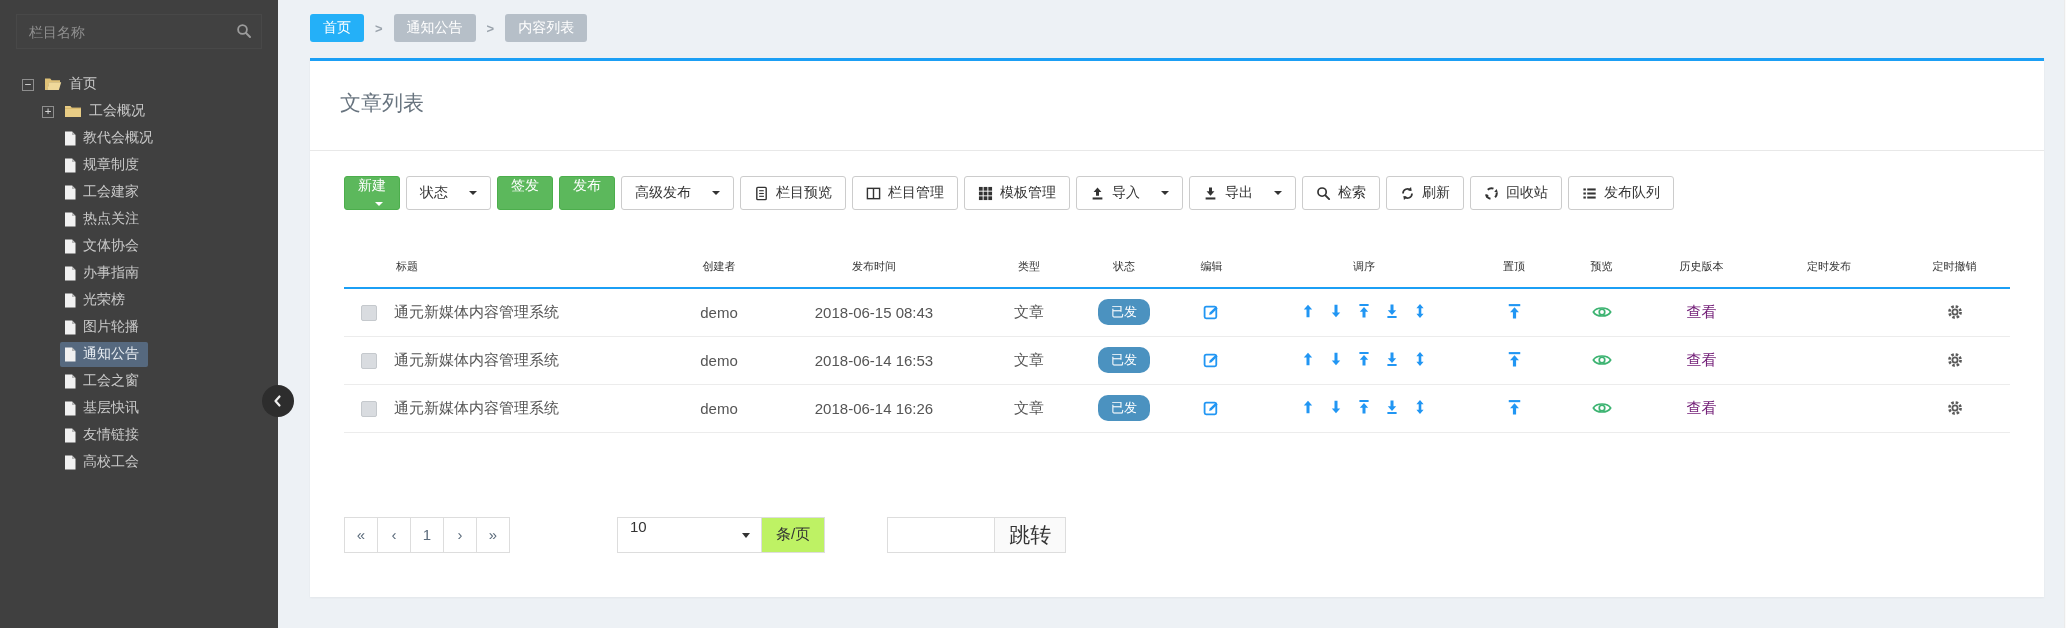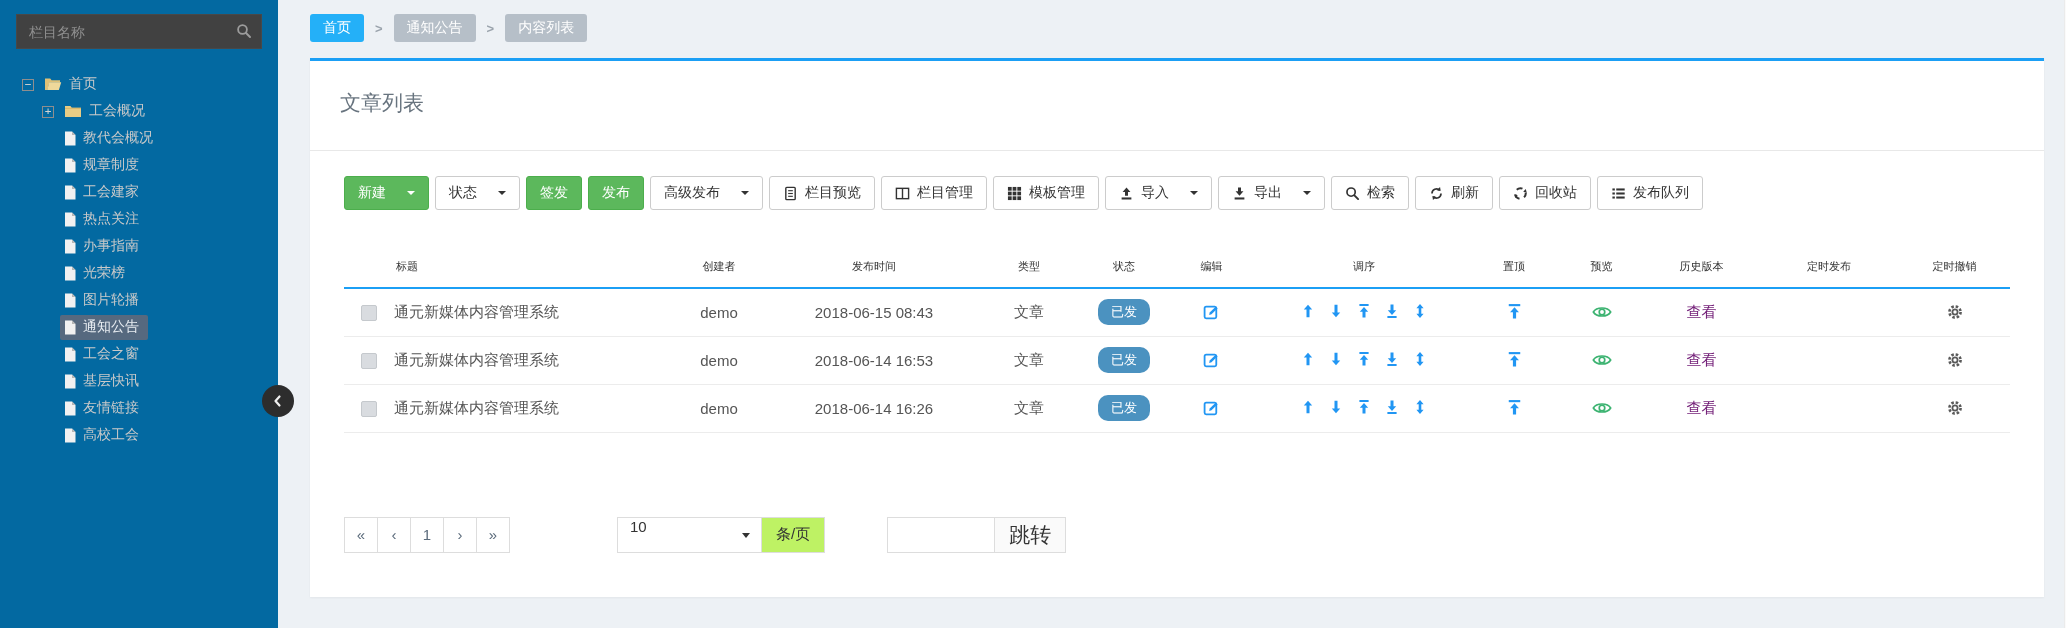--- a/index.html
+++ b/index.html
@@ -1,20 +1,20 @@
 <!DOCTYPE html>
 <html><head>
 <meta charset="utf-8">
 <style>
   * { margin:0; padding:0; box-sizing:border-box; }
   html,body { width:2066px; height:628px; overflow:hidden; font-family:"Liberation Sans","DejaVu Sans",sans-serif; }
   body { display:flex; background:#edf1f5; }
 
   
-  .sidebar { width:278px; flex-shrink:0; background:#0369a1; position:relative; color:#c9c9c9; }
+  .sidebar { width:278px; flex-shrink:0; background:#404040; position:relative; color:#c9c9c9; }
   .search-wrap { position:relative; margin:14px 16px 0; }
   .search-input { width:100%; height:35px; background:#414141; border:1px solid #484848; color:#cfcfcf; font-size:14px; padding:0 36px 0 12px; outline:none; }
   .search-input::placeholder { color:#8f8f8f; }
   .search-ic { position:absolute; right:10px; top:9px; color:#9c9c9c; }
   .tree { margin-top:22px; font-size:14px; }
   .tree-item { display:flex; align-items:center; height:27px; }
   .lvl0 { padding-left:22px; } .lvl1 { padding-left:42px; } .lvl2 { padding-left:60px; }
   .expander { width:12px; height:12px; border:1px solid #8e8e8e; color:#d4d4d4; font-size:11px; line-height:9px; text-align:center; margin-right:6px; flex-shrink:0; cursor:pointer; font-family:"DejaVu Sans Mono",monospace; }
   .node { display:flex; align-items:center; gap:7px; padding:3px 9px 4px 4px; border-radius:2px; cursor:pointer; }
   .node.selected { background:#56697f; color:#e8edf2; }
@@ -26,21 +26,21 @@
   .crumb { color:#fff; font-size:14px; padding:5px 13px; border-radius:3px; background:#b6bfc8; cursor:pointer; }
   .crumb.active { background:#24b0f8; }
   .crumb-sep { color:#9aa3ac; font-size:13px; font-weight:bold; }
 
   .card { background:#fff; border-top:3px solid #1b9ff5; margin-top:12px; height:539px; box-shadow:0 1px 2px rgba(0,0,0,.05); }
   .card-header { padding:28px 30px 33px; border-bottom:1px solid #e8e8e8; }
   .card-title { font-size:21px; color:#68747f; }
 
   .toolbar { display:flex; gap:6px; padding:25px 34px 0; }
   .btn { height:34px; display:inline-flex; align-items:center; gap:7px; padding:0 13px; font-size:14px; color:#333; background:#fff; border:1px solid #ccc; border-radius:3px; cursor:pointer; white-space:nowrap; }
-  .btn.green { background:#5cb85c; border-color:#4cae4c; color:#fff; }
+  .btn.green { background:#5cb85c; border-color:#4cae4c; color:#fff;flex-direction:column; }
   .caret { width:0; height:0; border-left:4px solid transparent; border-right:4px solid transparent; border-top:4px solid currentColor; margin-left:14px; }
 
   table { width:1666px; margin:38px 34px 0; border-collapse:collapse; table-layout:fixed; }
   th { font-size:11px; font-weight:500; color:#333; text-align:center; padding:11px 2px 13px; border-bottom:2px solid #1b9ff5; }
   th.l, td.l { text-align:left; }
   td { height:48px; text-align:center; font-size:15px; color:#555; border-bottom:1px solid #ececec; }
   .checkbox { display:inline-block; width:16px; height:16px; background:#d9dce0; border:1px solid #c5c9cd; border-radius:2px; cursor:pointer; vertical-align:middle; }
   .badge { display:inline-block; background:#4b92c0; color:#fff; font-size:13px; padding:4px 13px; border-radius:10px; }
   .acts { display:inline-flex; gap:12px; align-items:center; }
   .blue { color:#2196f3; } .green-ic { color:#3cb371; } .grey-ic { color:#5a5a5a; }
@@ -222,20 +222,28 @@
           </svg>
           <span>工会建家</span>
         </span>
       </div>
     <div class="tree-item lvl2">
         <span class="node">
           <svg class="ic" width="12" height="15">
             <use href="#i-file" xlink:href="#i-file"></use>
           </svg>
           <span>热点关注</span>
+        </span>
+      </div>
+    <div class="tree-item lvl2">
+        <span class="node">
+          <svg class="ic" width="12" height="15">
+            <use href="#i-file" xlink:href="#i-file"></use>
+          </svg>
+          <span>文体协会</span>
         </span>
       </div>
     <div class="tree-item lvl2">
         <span class="node">
           <svg class="ic" width="12" height="15">
             <use href="#i-file" xlink:href="#i-file"></use>
           </svg>
           <span>办事指南</span>
         </span>
       </div>

